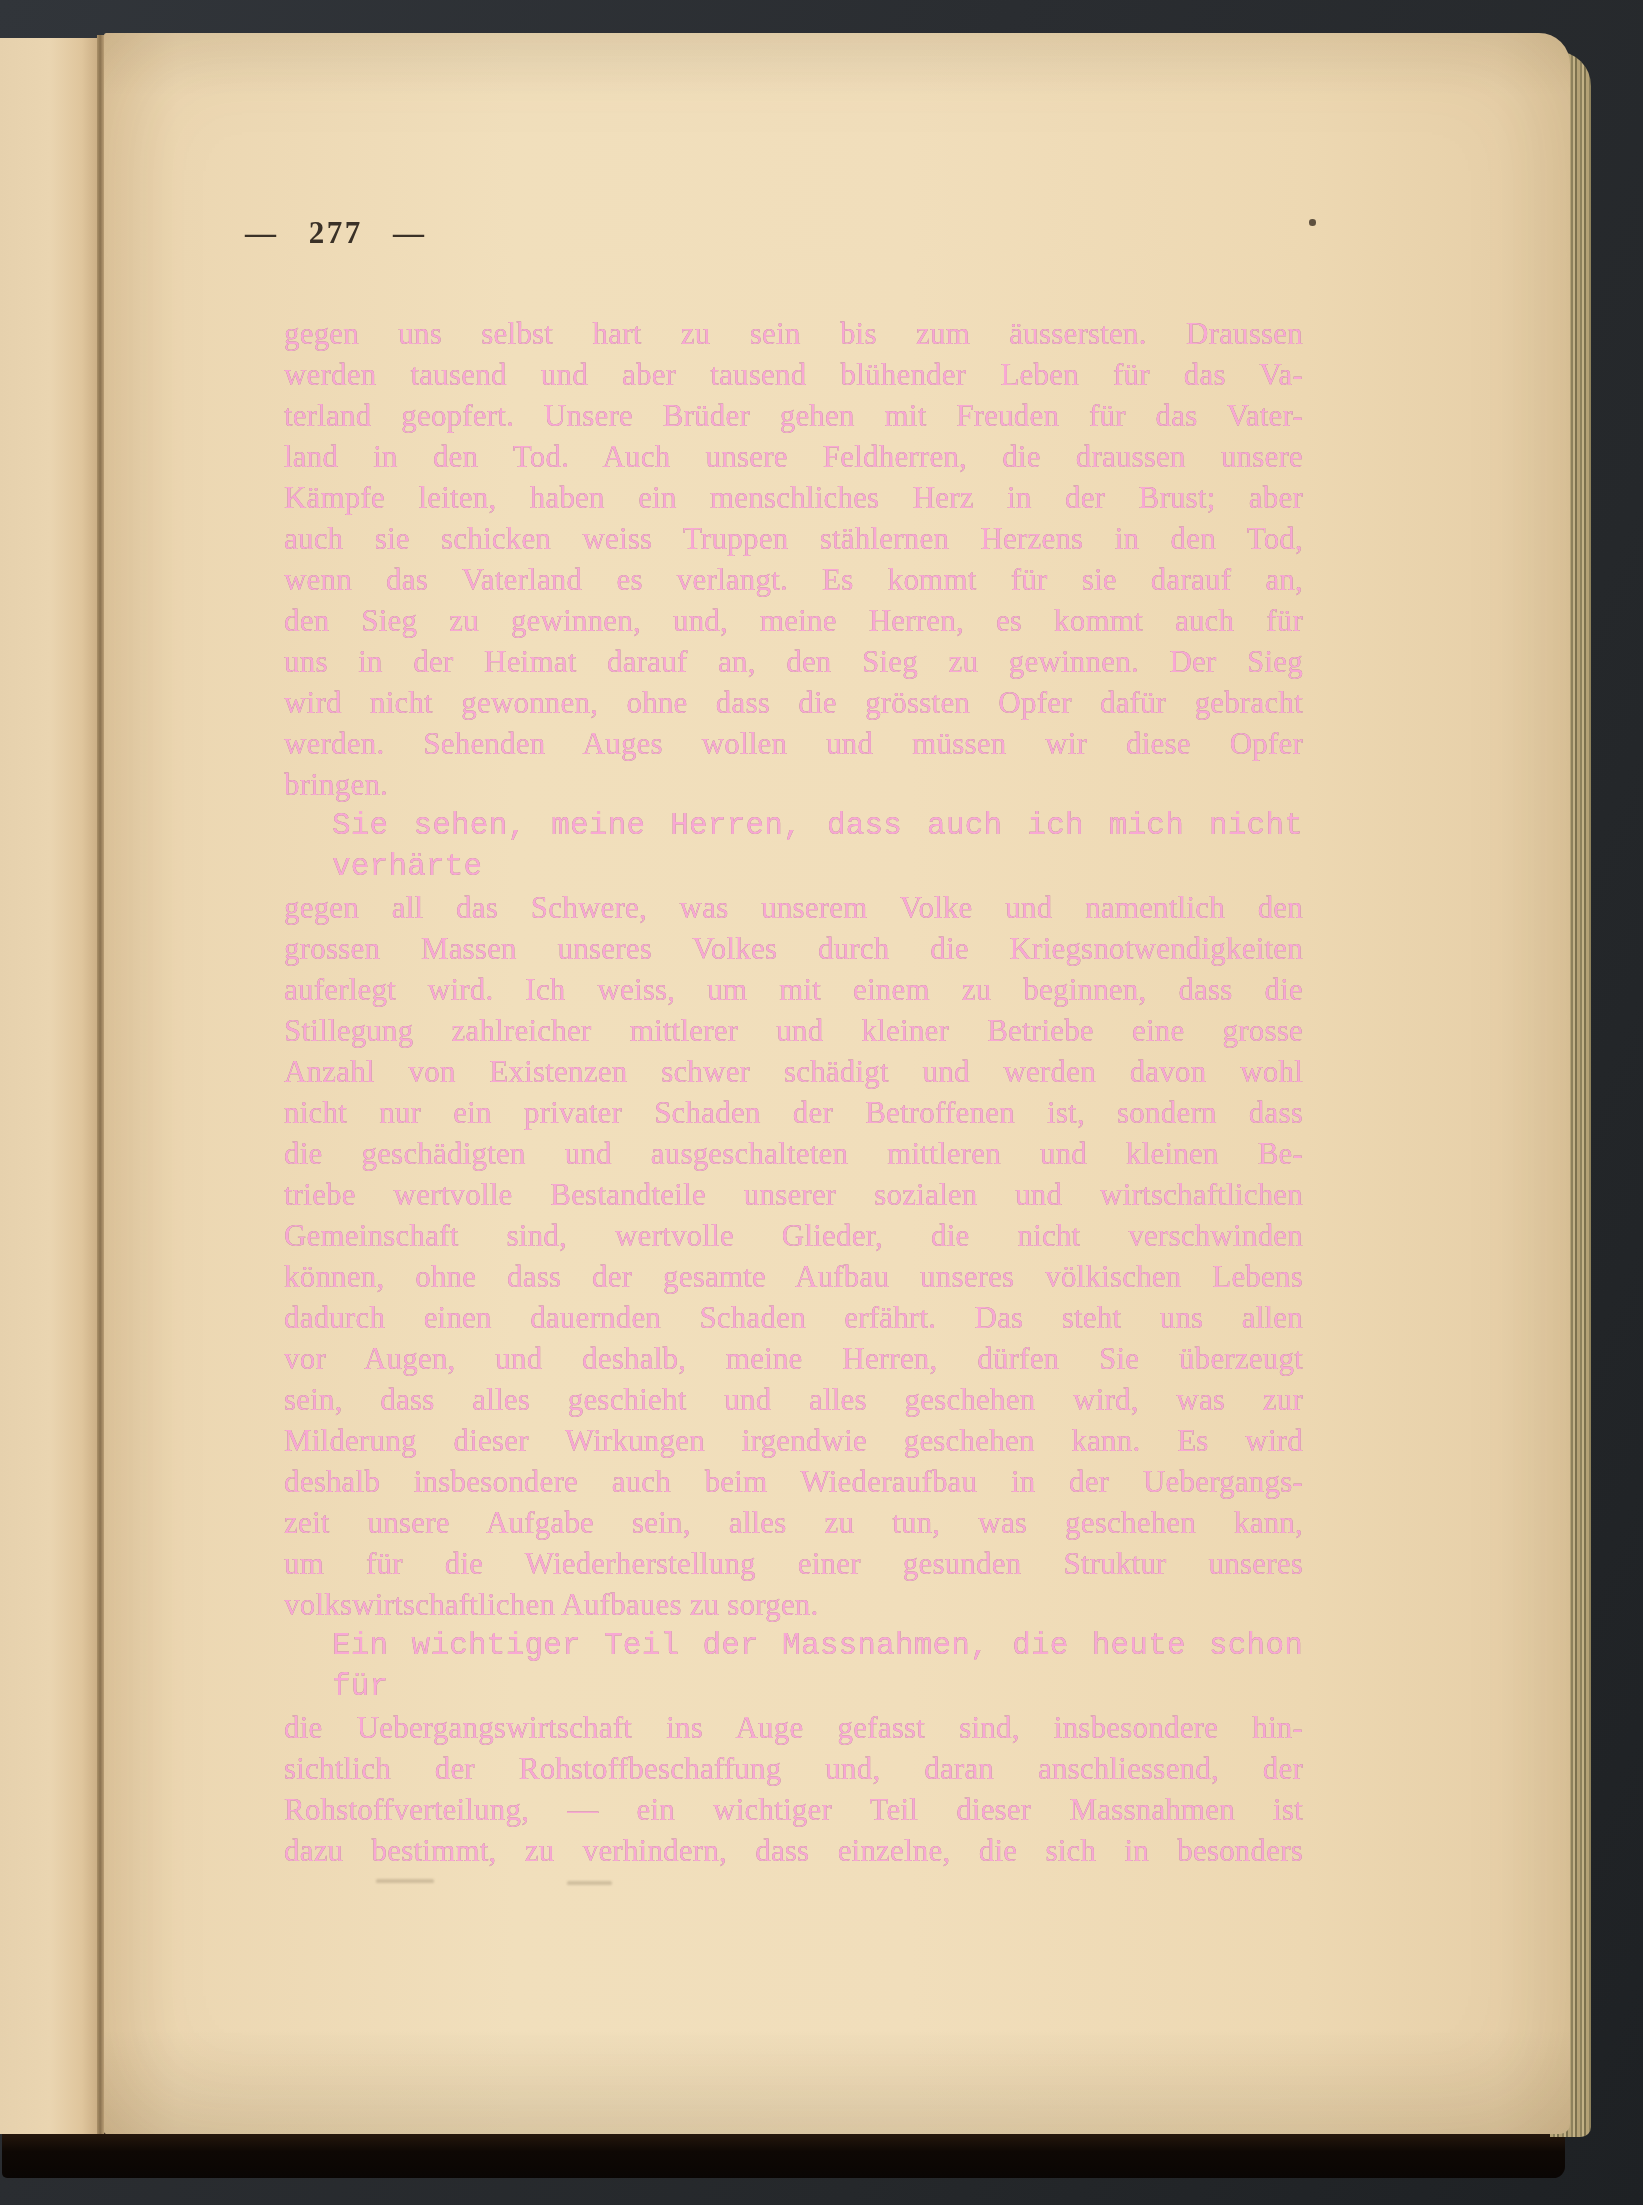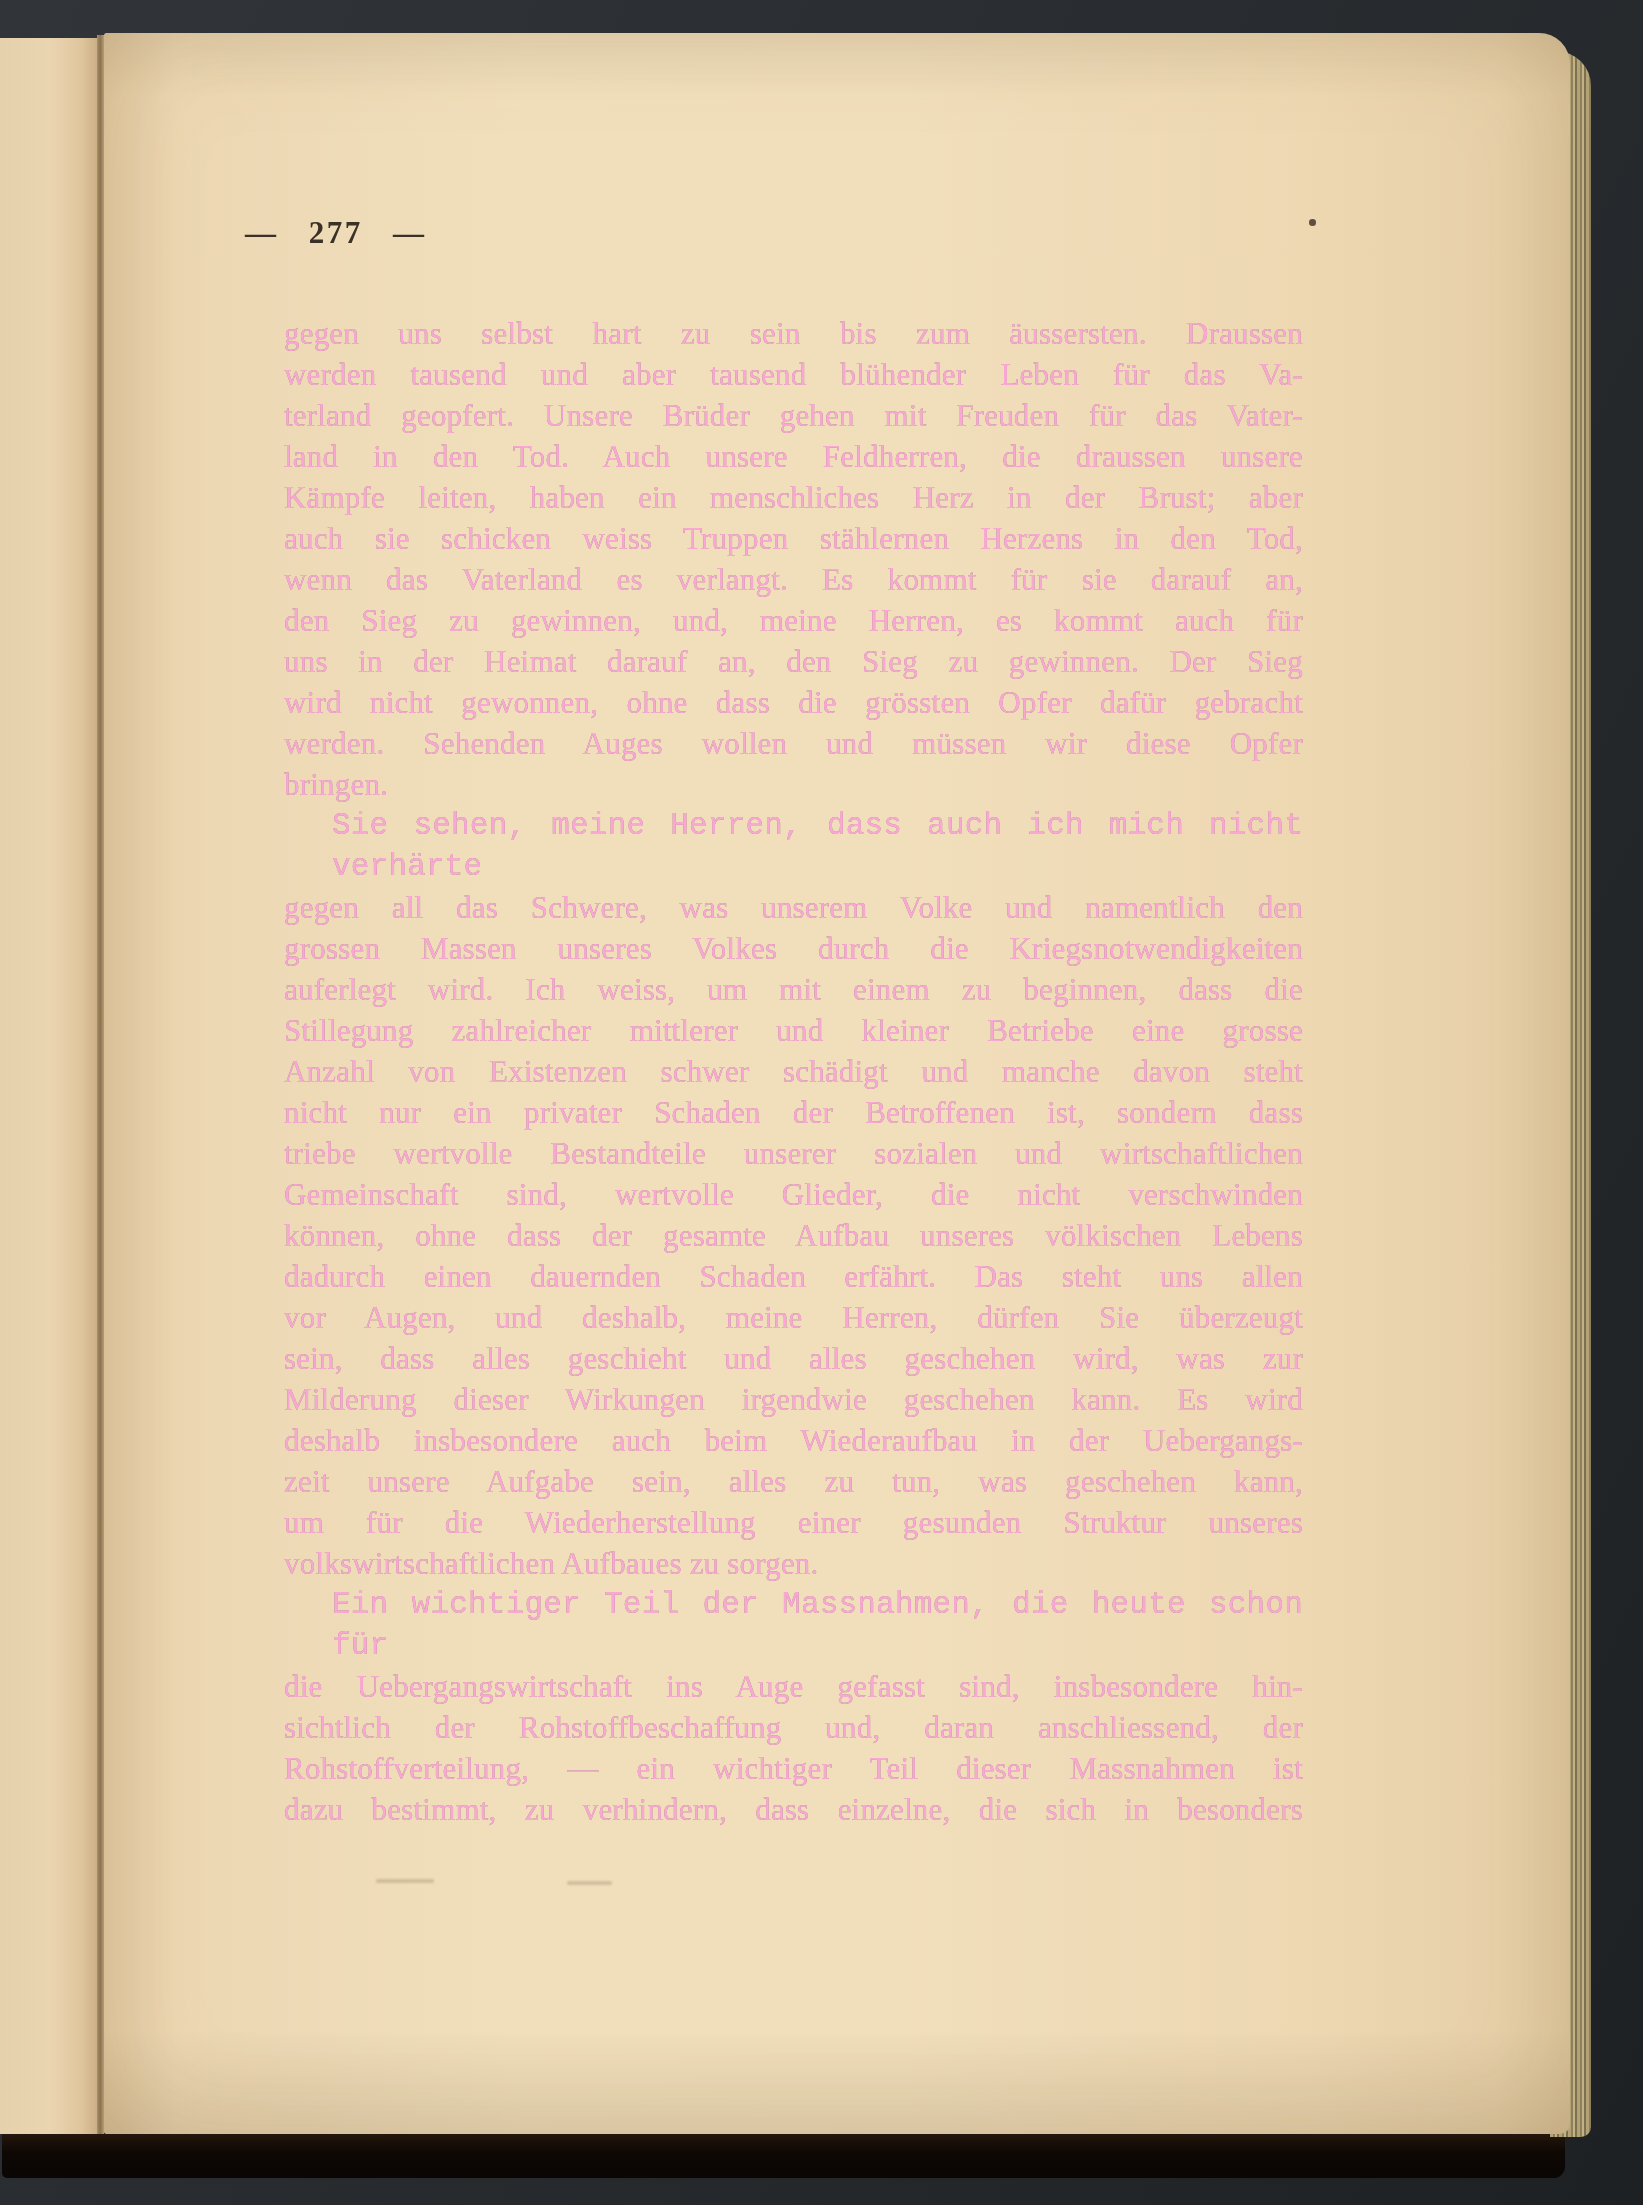--- a/index.html
+++ b/index.html
@@ -102,22 +102,23 @@
       <div class="tline">wird nicht gewonnen, ohne dass die grössten Opfer dafür gebracht</div>
       <div class="tline">werden. Sehenden Auges wollen und müssen wir diese Opfer</div>
       <div class="tline short">bringen.</div>
     </div>
     <div>
       <div class="tline indent">Sie sehen, meine Herren, dass auch ich mich nicht verhärte</div>
       <div class="tline">gegen all das Schwere, was unserem Volke und namentlich den</div>
       <div class="tline">grossen Massen unseres Volkes durch die Kriegsnotwendigkeiten</div>
       <div class="tline">auferlegt wird. Ich weiss, um mit einem zu beginnen, dass die</div>
       <div class="tline">Stillegung zahlreicher mittlerer und kleiner Betriebe eine grosse</div>
-      <div class="tline">Anzahl von Existenzen schwer schädigt und manche davon steht</div>
+      <div class="tline">Anzahl von Existenzen schwer schädigt und werden davon wohl</div>
       <div class="tline">nicht nur ein privater Schaden der Betroffenen ist, sondern dass</div>
+      <div class="tline">die geschädigten und ausgeschalteten mittleren und kleinen Be-</div>
       <div class="tline">triebe wertvolle Bestandteile unserer sozialen und wirtschaftlichen</div>
       <div class="tline">Gemeinschaft sind, wertvolle Glieder, die nicht verschwinden</div>
       <div class="tline">können, ohne dass der gesamte Aufbau unseres völkischen Lebens</div>
       <div class="tline">dadurch einen dauernden Schaden erfährt. Das steht uns allen</div>
       <div class="tline">vor Augen, und deshalb, meine Herren, dürfen Sie überzeugt</div>
       <div class="tline">sein, dass alles geschieht und alles geschehen wird, was zur</div>
       <div class="tline">Milderung dieser Wirkungen irgendwie geschehen kann. Es wird</div>
       <div class="tline">deshalb insbesondere auch beim Wiederaufbau in der Uebergangs-</div>
       <div class="tline">zeit unsere Aufgabe sein, alles zu tun, was geschehen kann,</div>
       <div class="tline">um für die Wiederherstellung einer gesunden Struktur unseres</div>

